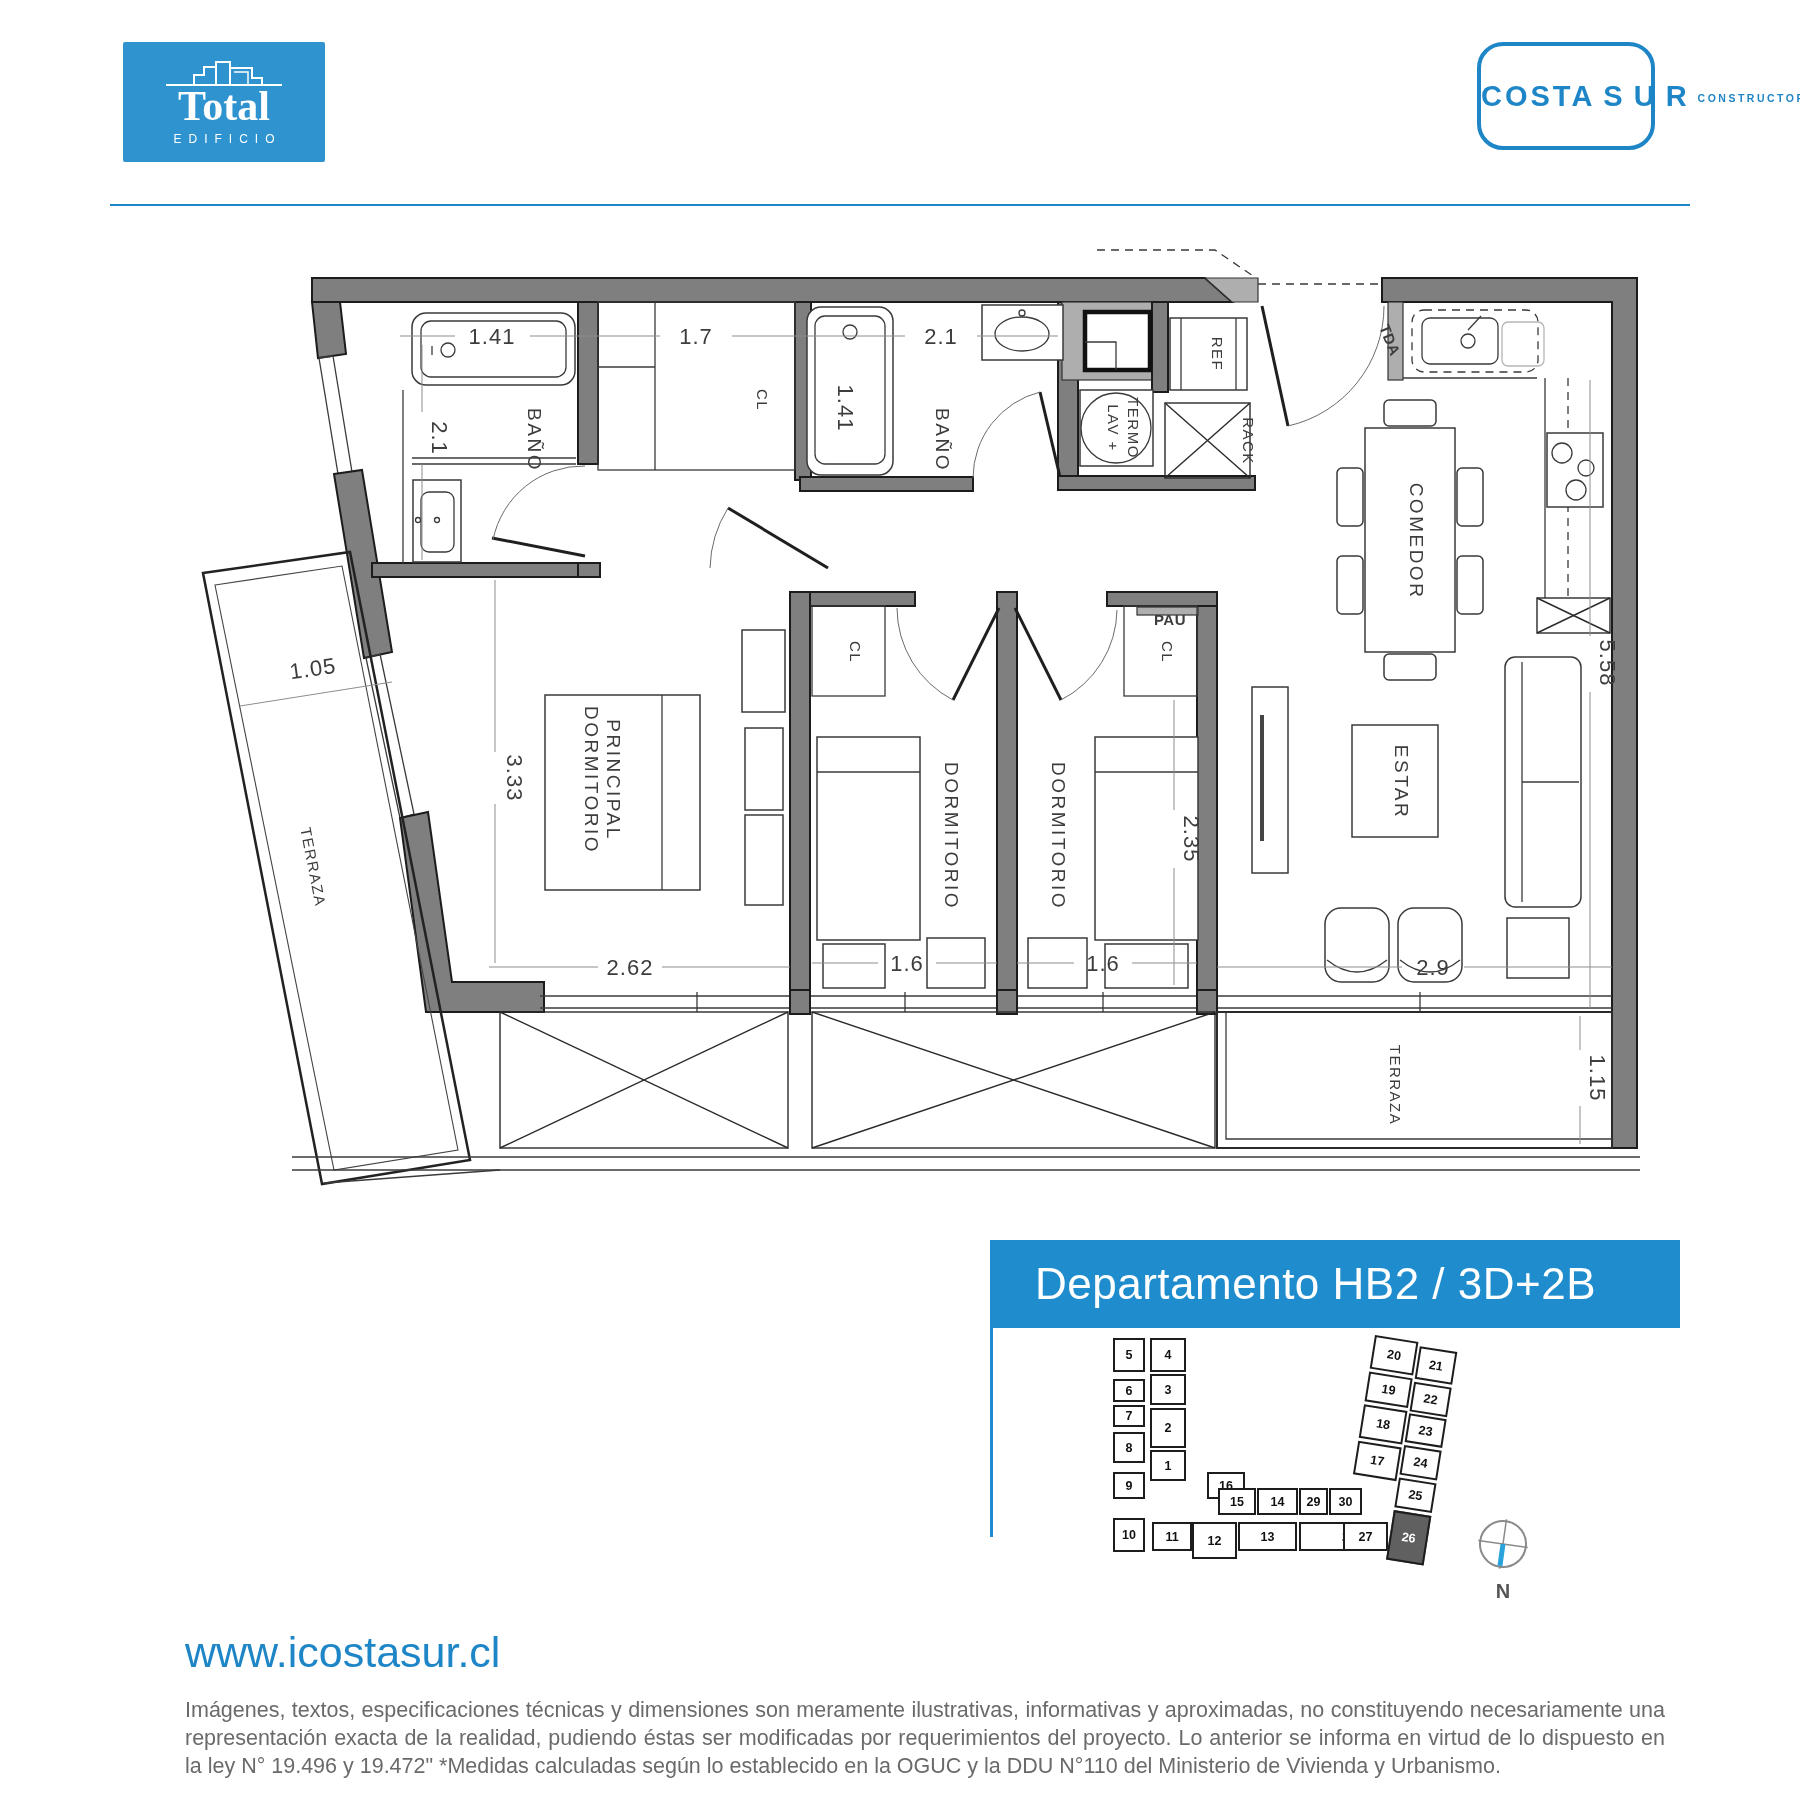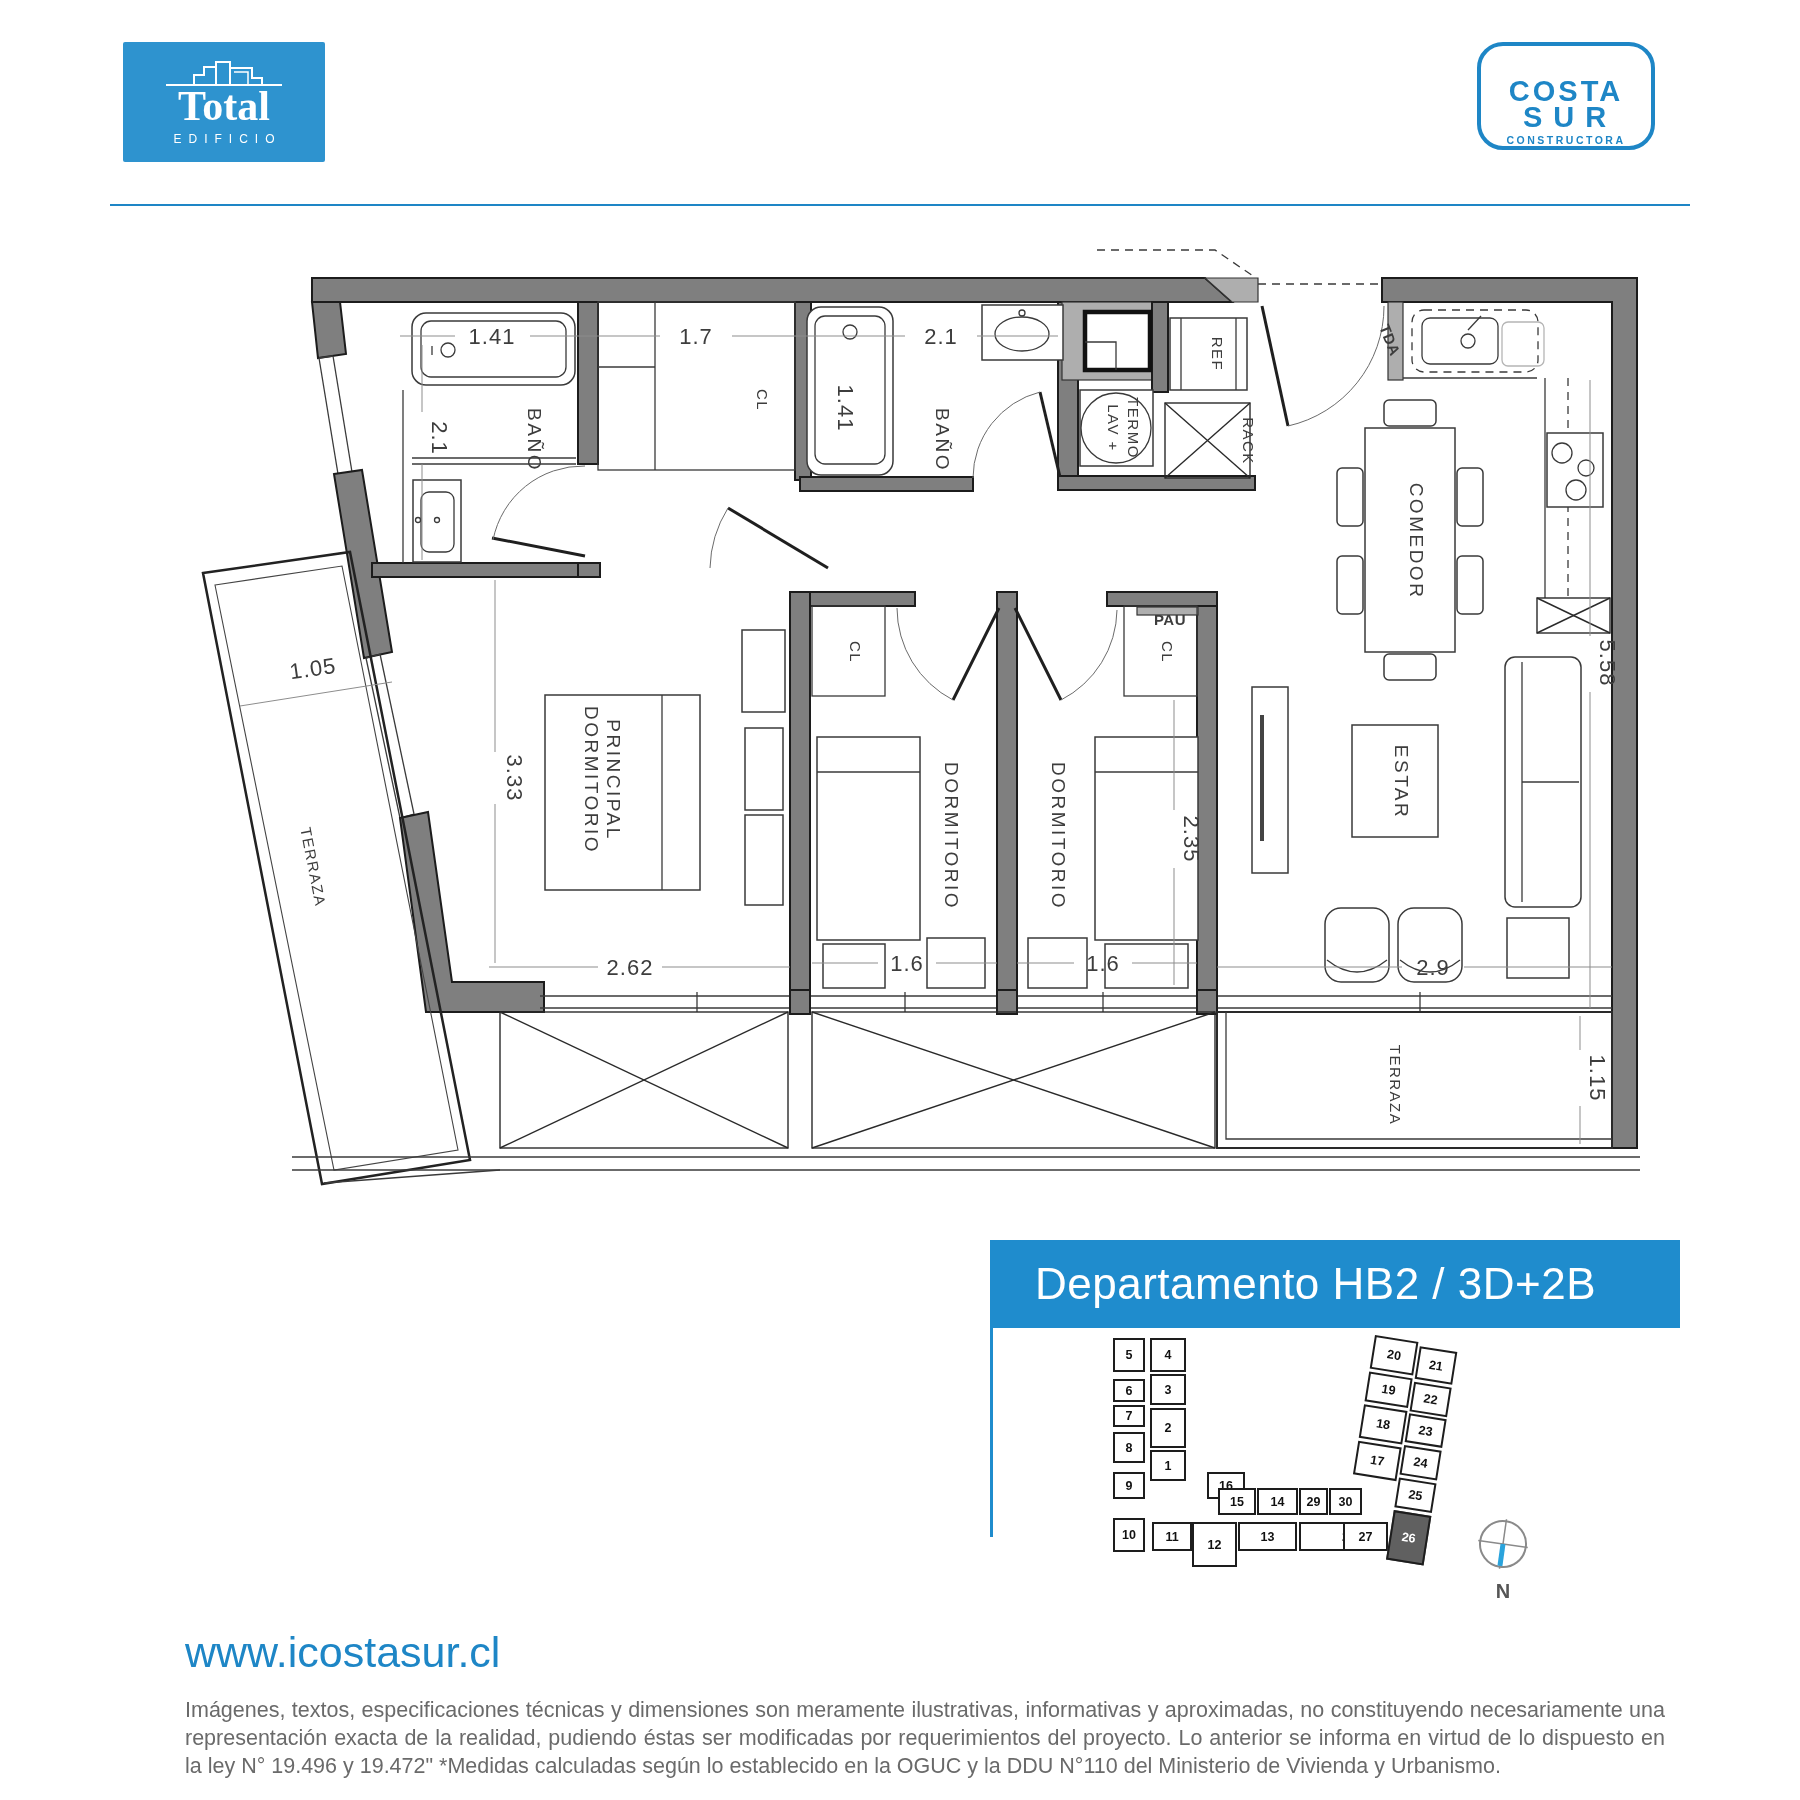--- a/index.html
+++ b/index.html
@@ -10,21 +10,21 @@
   html,body{background:#fff}
   body{font-family:"Liberation Sans",sans-serif;width:1800px;height:1800px;position:relative;overflow:hidden}
   #canvas{position:absolute;inset:0;width:1800px;height:1800px;background:#fff}
 
   
   .huasco-logo{position:absolute;left:123px;top:42px;width:202px;height:120px;background:var(--huasco);
     display:flex;flex-direction:column;align-items:center;justify-content:center;color:#fff;border-radius:2px}
   .huasco-name{font-family:"Liberation Serif",serif;font-weight:bold;font-size:42px;line-height:40px;margin-top:-2px}
   .huasco-sub{font-size:12px;letter-spacing:7px;margin-top:6px;padding-left:7px}
   .costasur-logo{position:absolute;left:1477px;top:42px;width:178px;height:108px;border:4px solid var(--brand);
-    border-radius:26px;display:flex;flex-direction:column;align-items:center;justify-content:flex-end;color:var(--brand)}
+    border-radius:26px;display:flex;flex-direction:row;align-items:center;justify-content:space-between;color:var(--brand)}
   .cs1{font-size:29px;font-weight:bold;letter-spacing:3px;line-height:26px}
   .cs2{font-size:29px;font-weight:bold;letter-spacing:11px;line-height:27px;padding-left:8px}
   .cs3{font-size:10.5px;font-weight:bold;letter-spacing:2.5px;margin-top:3px}
   .header-rule{position:absolute;left:110px;top:204px;width:1580px;height:2px;background:var(--brand)}
 
   
   #plan{position:absolute;left:200px;top:230px;width:1500px;height:1010px}
   #plan .wall{fill:var(--wall);stroke:var(--ink);stroke-width:2}
   #plan .wall-light{fill:#aeaeae;stroke:#333;stroke-width:1.2}
   #plan .thin{fill:none;stroke:#3a3a3a;stroke-width:1.3}
@@ -386,21 +386,21 @@
         <div class="unit" style="left: 60px; top: 6px; width: 36px; height: 34px;">4</div>
         <div class="unit" style="left: 60px; top: 42px; width: 36px; height: 31px;">3</div>
         <div class="unit" style="left: 60px; top: 76px; width: 36px; height: 40px;">2</div>
         <div class="unit" style="left: 60px; top: 118px; width: 36px; height: 31px;">1</div>
         <div class="unit" style="left: 90px; top: 140px; width: 38px; height: 27px; margin-left: 27px;">16</div>
         <div class="unit" style="left: 128px; top: 156px; width: 38px; height: 27px;">15</div>
         <div class="unit" style="left: 167px; top: 156px; width: 41px; height: 27px;">14</div>
         <div class="unit" style="left: 209px; top: 156px; width: 29px; height: 27px;">29</div>
         <div class="unit" style="left: 239px; top: 156px; width: 33px; height: 27px;">30</div>
         <div class="unit" style="left: 62px; top: 190px; width: 40px; height: 29px;">11</div>
-        <div class="unit" style="left: 102px; top: 190px; width: 45px; height: 45px;">12</div>
+        <div class="unit" style="left: 102px; top: 190px; width: 45px; height: 37px;">12</div>
         <div class="unit" style="left: 148px; top: 190px; width: 59px; height: 29px;">13</div>
         <div class="unit" style="left: 209px; top: 190px; width: 43px; height: 29px; padding-left: 48px;">28</div>
         <div class="unit" style="left: 253px; top: 190px; width: 45px; height: 29px;">27</div>
       </div>
     <div class="wing" id="site-wing">
         <div class="unit" style="left: 0px; top: 0px; width: 44px; height: 34px;">20</div>
         <div class="unit" style="left: 0px; top: 37px; width: 44px; height: 30px;">19</div>
         <div class="unit" style="left: 0px; top: 70px; width: 44px; height: 34px;">18</div>
         <div class="unit" style="left: 0px; top: 107px; width: 44px; height: 34px;">17</div>
         <div class="unit" style="left: 46px; top: 4px; width: 38px; height: 33px;">21</div>

